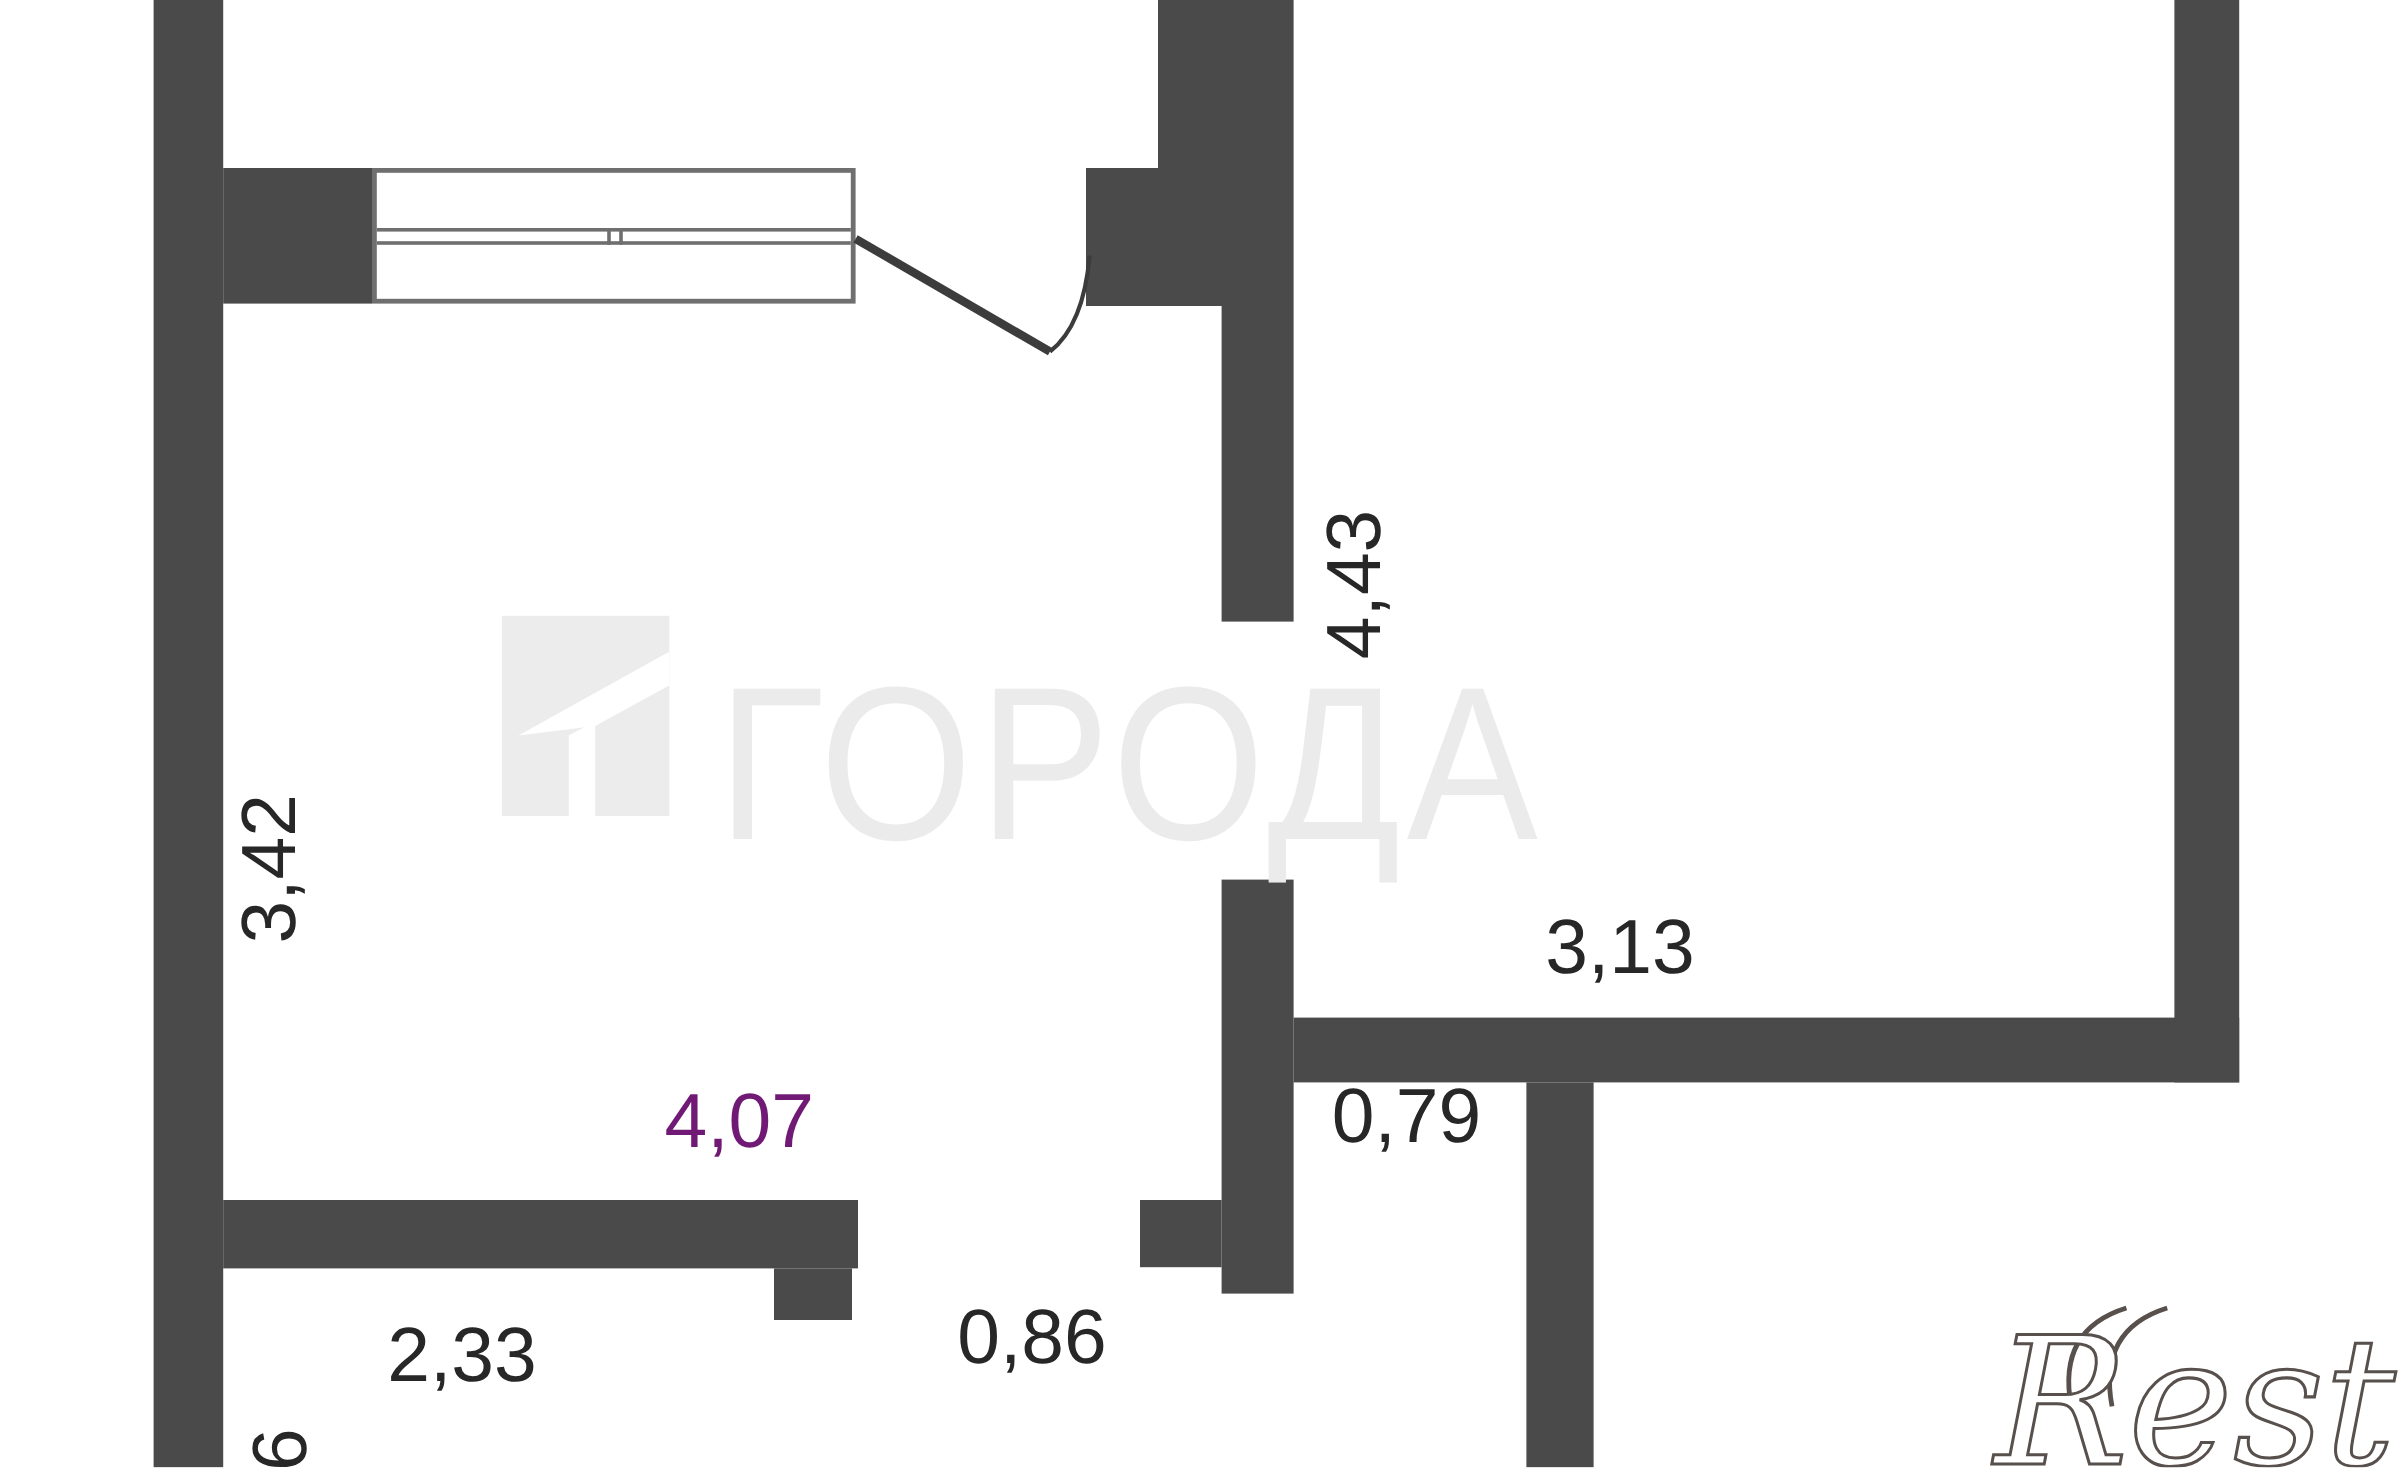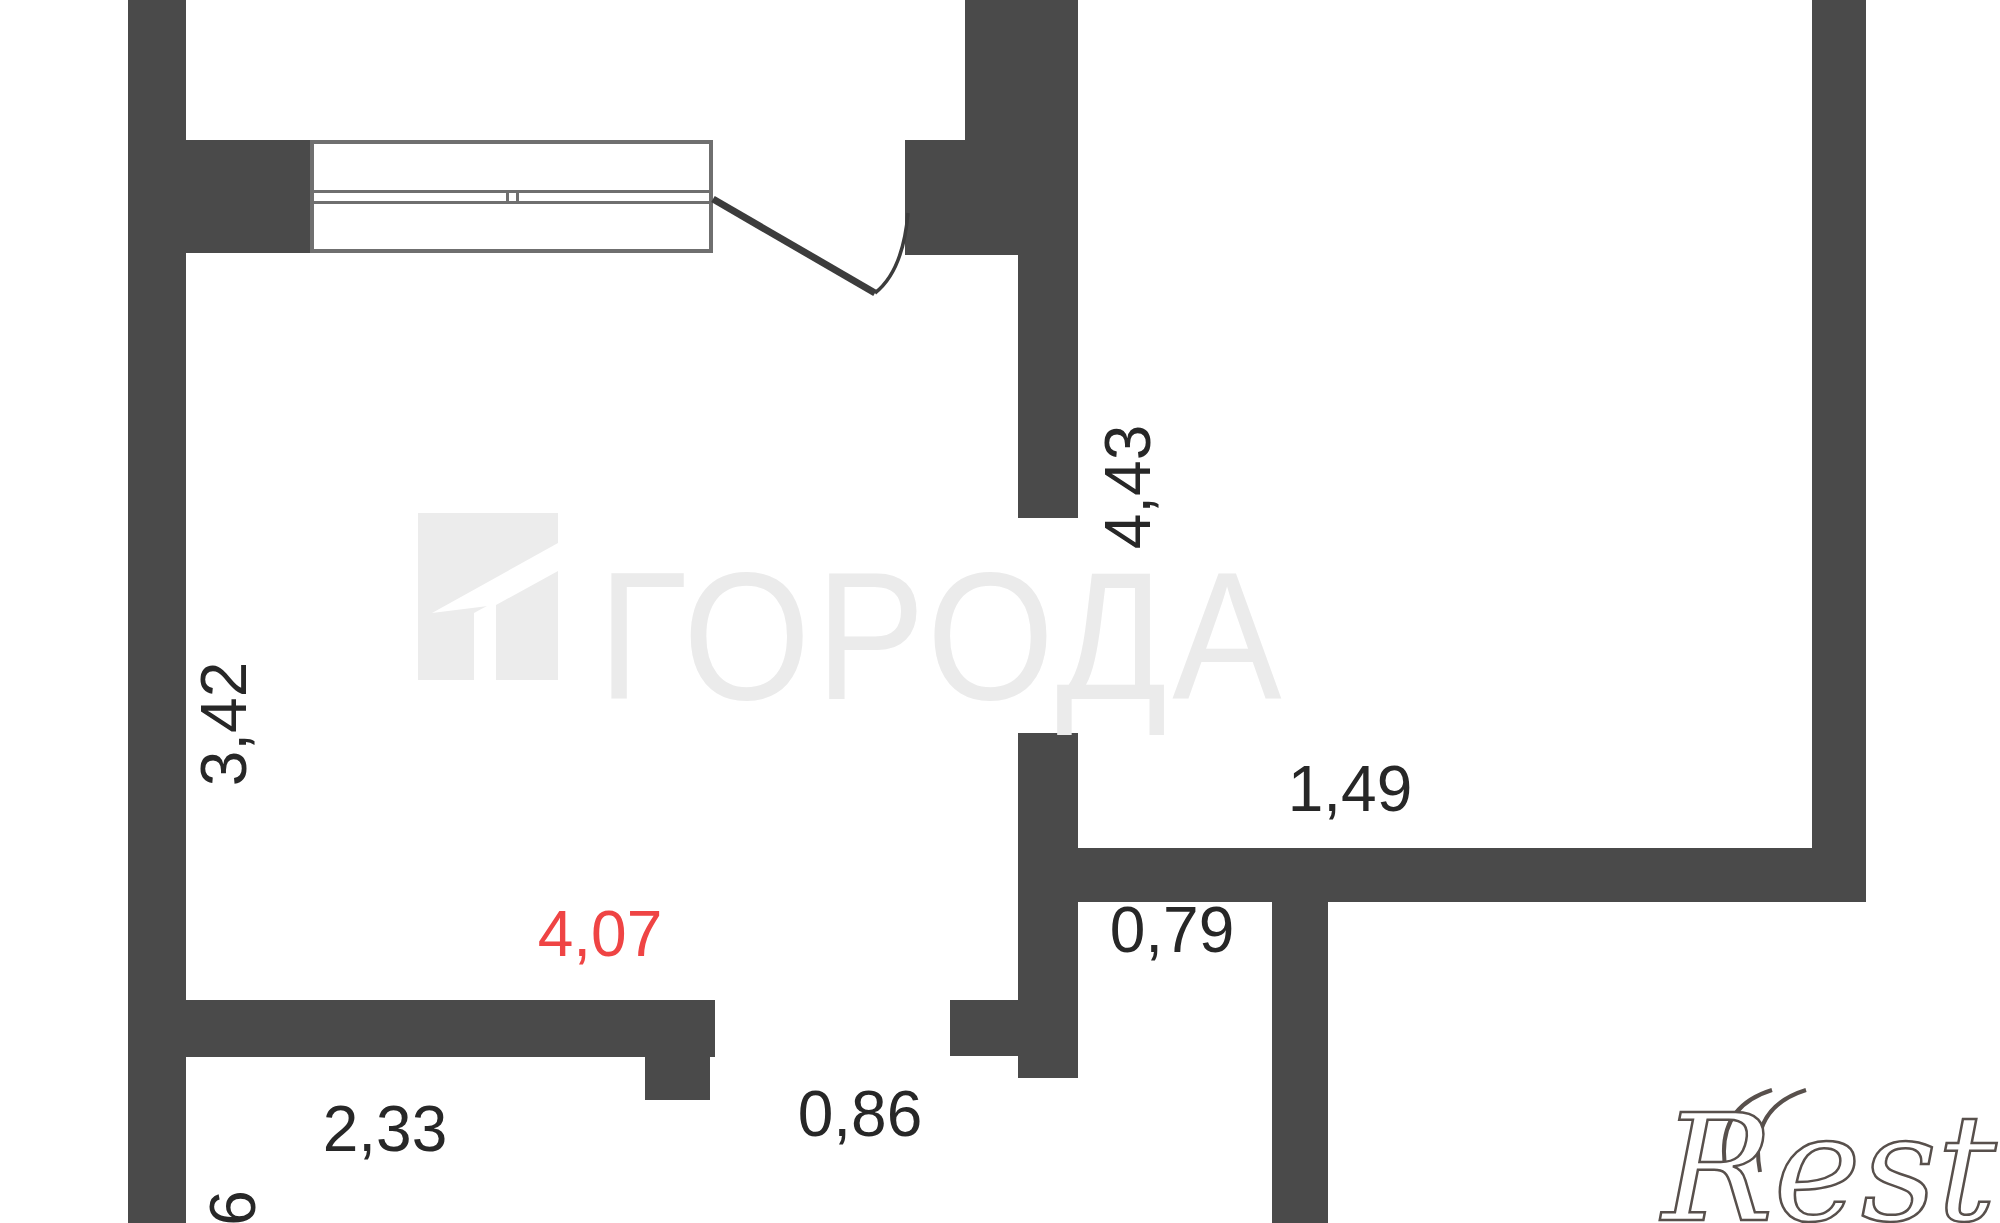--- a/index.html
+++ b/index.html
@@ -87,22 +87,22 @@
     <svg width="140" height="167" viewBox="0 0 140 167">
       <rect x="0" y="0" width="140" height="167" fill="#ececec"></rect>
       <polygon points="14,100 140,30 140,58 78,92" fill="#ffffff"></polygon>
       <polygon points="56,100 78,88 78,167 56,167" fill="#ffffff"></polygon>
     </svg>
   </div>
   <div class="wm-text" style="color: rgb(235, 235, 235);">ГОРОДА</div>
 
   <div class="dim v" style="left: 1128px; top: 487px; color: rgb(39, 39, 39);">4,43</div>
   <div class="dim v" style="left: 224px; top: 724px; color: rgb(39, 39, 39);">3,42</div>
-  <div class="dim" style="left: 1350px; top: 789px; color: rgb(39, 39, 39);">1,49</div>
-  <div class="dim" style="left: 600px; top: 934px; color: #ef4444;">4,07</div>
+  <div class="dim" style="left: 1350px; top: 789px; color: rgb(39, 39, 39);">3,13</div>
+  <div class="dim" style="left: 616px; top: 934px; color: #701a75;">4,07</div>
   <div class="dim" style="left: 1172px; top: 930px; color: rgb(39, 39, 39);">0,79</div>
   <div class="dim" style="left: 860px; top: 1114px; color: rgb(39, 39, 39);">0,86</div>
   <div class="dim" style="left: 385px; top: 1129px; color: rgb(39, 39, 39); text-align: right;">2,33</div>
   <div class="dim v" style="left: 233px; top: 1208px; color: rgb(39, 39, 39);">6</div>
 
   <svg class="restate-swash" width="110" height="95" viewBox="0 0 110 95">
     <path d="M 14 90 Q 2 26 60 8" fill="none" stroke="#58504c" stroke-width="4"></path>
     <path d="M 48 90 Q 36 26 94 8" fill="none" stroke="#58504c" stroke-width="4"></path>
   </svg>
   <div class="restate">Restate</div>

